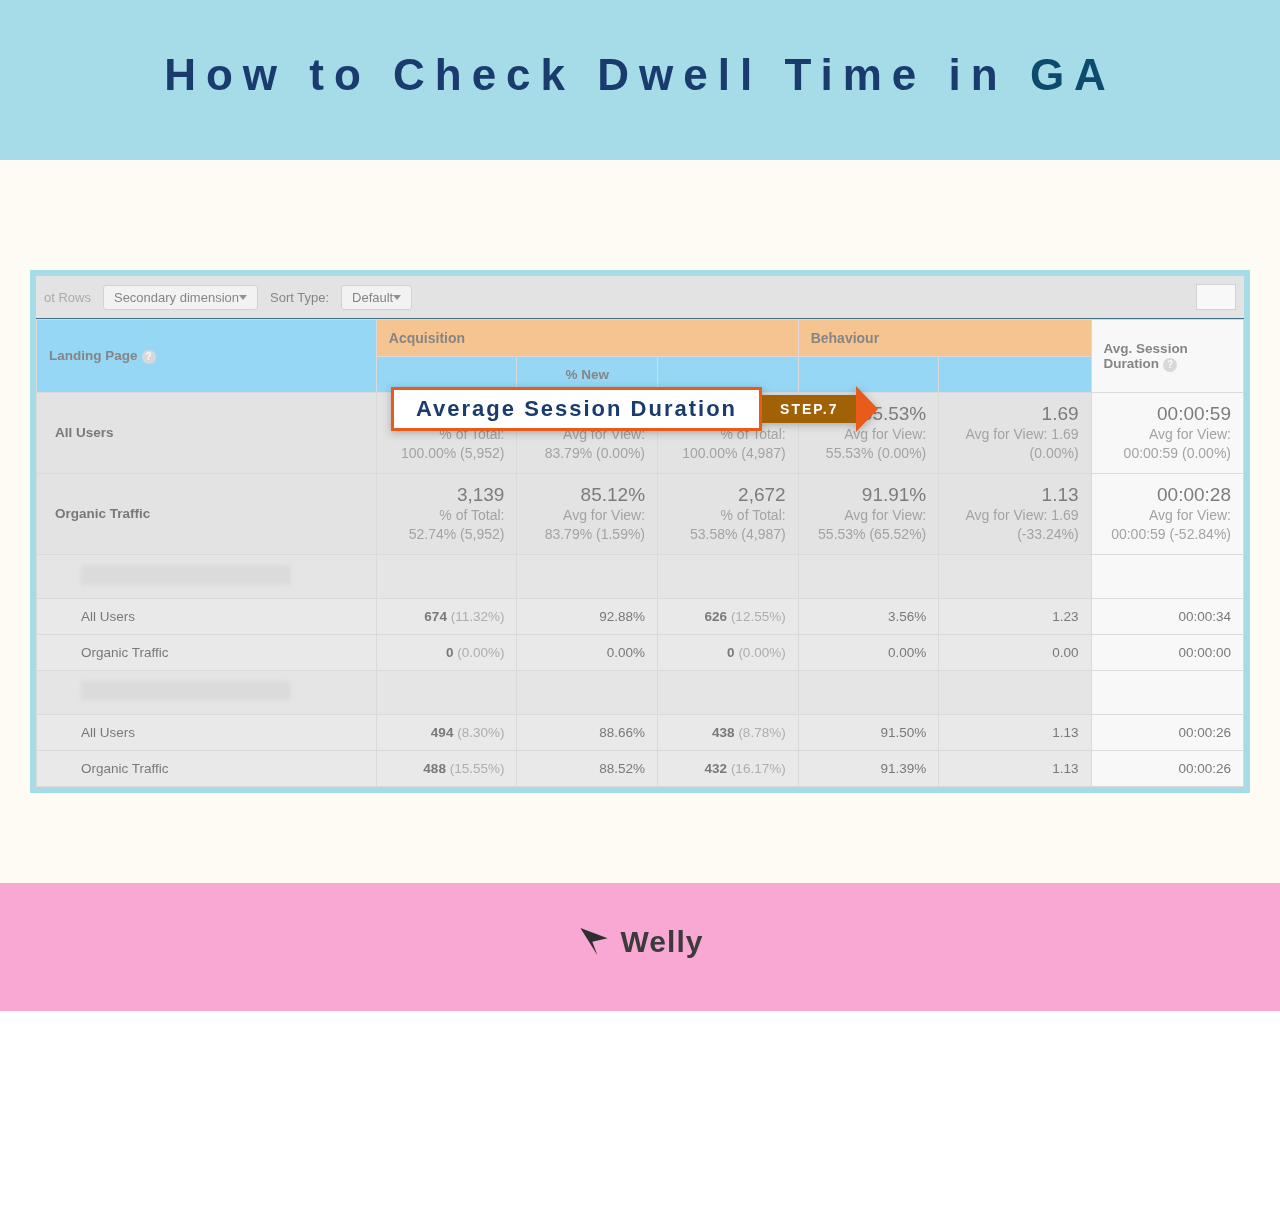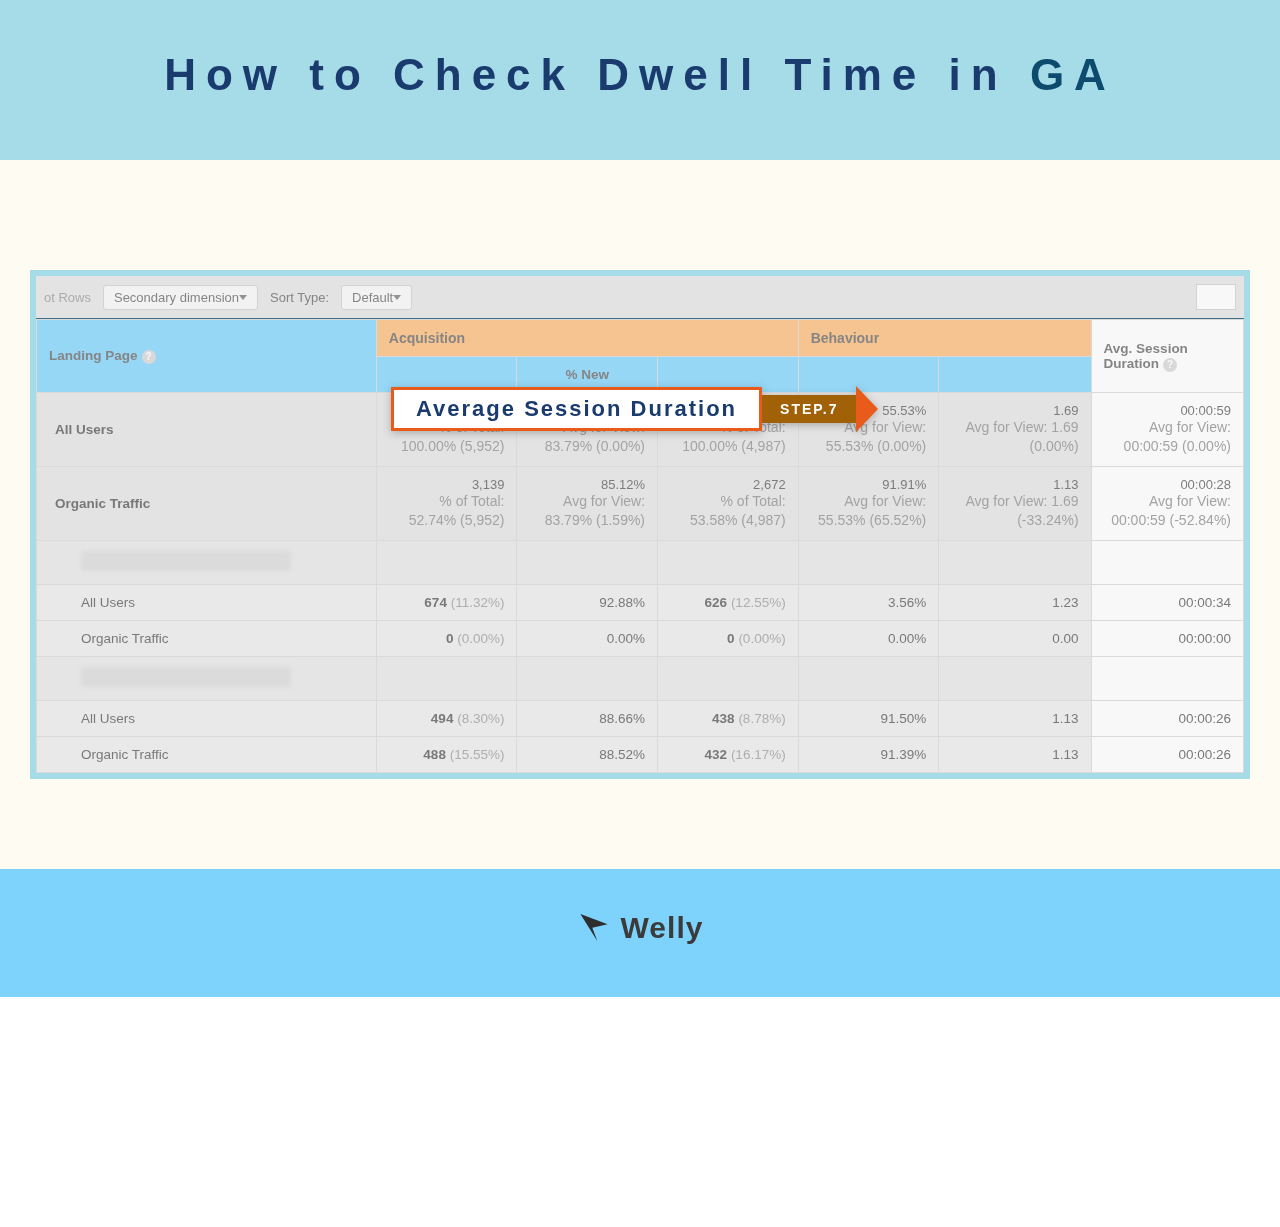--- a/index.html
+++ b/index.html
@@ -21,39 +21,39 @@
   .toolbar .spacer { flex:1; }
   .toolbar .searchbox { width:40px; height:26px; background:#fff; border:1px solid #ccc; }
 
   table.ga { width:100%; border-collapse: collapse; font-size:13.5px; color:#555; }
   .ga th, .ga td { border:1px solid #d7d7d7; padding:10px 12px; vertical-align:middle; }
   .ga th { background:#7dd3fc; font-weight:700; text-align:left; color:#666; }
   .ga th.section { background:#fdba74; font-size:14px; }
   .ga .help { display:inline-block; width:14px; height:14px; border-radius:50%; background:#d5d5d5; color:#fff; font-size:10px; text-align:center; line-height:14px; margin-left:4px; }
 
   .ga .num { text-align:right; }
-  .ga .num .big { font-size:13px; color:#5a5a5a; display:block; }
+  .ga .num .big { font-size:19px; color:#5a5a5a; display:block; }
   .ga .num .sub { font-size:14px; color:#8e8e8e; display:block; line-height:1.35; }
   .ga .dimcell { font-weight:700; color:#555; padding-left:18px; }
   .ga .subrow td:first-child { padding-left:44px; font-weight:400; }
   .ga .subrow td { background:#ebebeb; }
   .ga .blurrow td { height:44px; background:#e6e6e6; }
   .ga .blurrow td:first-child { position:relative; }
   .blurblob { position:absolute; left:44px; top:10px; width:210px; height:20px; background:#d8d8d8; border-radius:3px; filter: blur(2px); }
 
   .highlight-col { background:#fff !important; }
   .ga tr td.highlight-col { background:#fff; }
   .ga th.highlight-col { background:#f6f6f6; }
 
   .annot { position:absolute; z-index:5; left:330px; top:105px; display:flex; align-items:center; height:56px; filter:drop-shadow(0 2px 4px rgba(0,0,0,.25));margin-left:25px; }
   .annot .label { background:#fff; border:3px solid #e85b1a; color:#1a3b6e; font-weight:800; letter-spacing:2px; font-size:22px; padding:6px 22px; display:flex; align-items:center; }
   .annot .step { background:#a16207; color:#fff; font-weight:800; letter-spacing:2px; font-size:14px; padding:6px 18px; display:flex; align-items:center; }
   .annot .arrow { width:0;height:0; border-top:23px solid transparent; border-bottom:23px solid transparent; border-left:22px solid #e85b1a; }
 
-  .footer { display:flex; justify-content:center; align-items:center; gap:10px; padding:40px 0 50px; background:#7dd3fc; }
+  .footer { display:flex; justify-content:center; align-items:center; gap:10px; padding:40px 0 50px; background:#f9a8d4; }
   .footer .logo svg { width:34px; height:34px; }
   .footer .brand { font-size:30px; font-weight:800; letter-spacing:1px; color:#3b3b3b; }
 
   .pct { color:#9c9c9c; }
 </style>
 </head>
 <body>
 
 <div class="banner">
   <h1>

